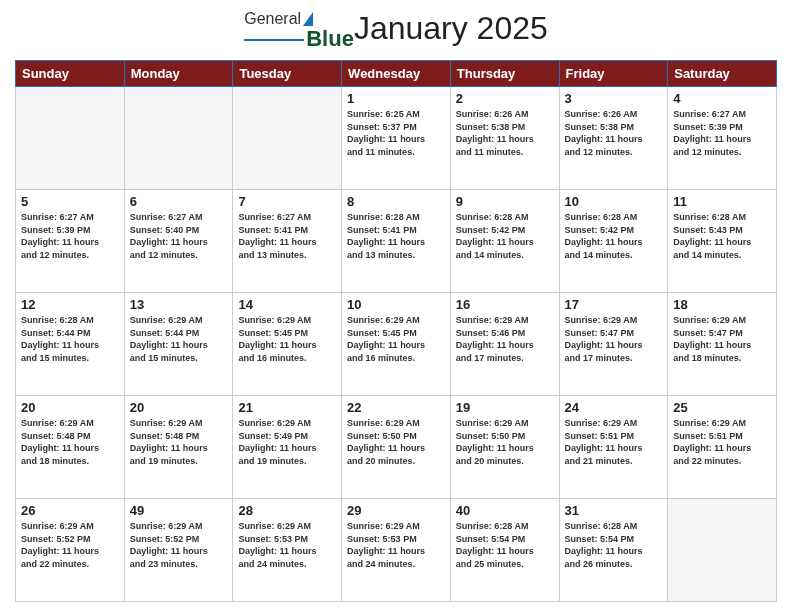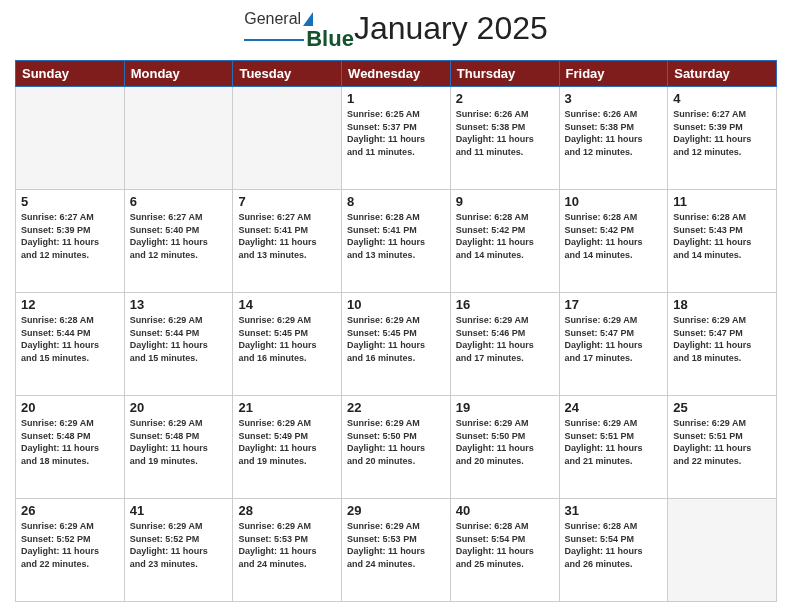--- a/index.html
+++ b/index.html
@@ -318,21 +318,21 @@
         </tr>
         <tr>
           <td>
             <div class="day-number">26</div>
             <div class="cell-info" style="white-space: pre-line;">Sunrise: 6:29 AM
 Sunset: 5:52 PM
 Daylight: 11 hours
 and 22 minutes.</div>
           </td>
           <td>
-            <div class="day-number">41</div>
+            <div class="day-number">49</div>
             <div class="cell-info" style="white-space: pre-line;">Sunrise: 6:29 AM
 Sunset: 5:52 PM
 Daylight: 11 hours
 and 23 minutes.</div>
           </td>
           <td>
             <div class="day-number">28</div>
             <div class="cell-info" style="white-space: pre-line;">Sunrise: 6:29 AM
 Sunset: 5:53 PM
 Daylight: 11 hours

